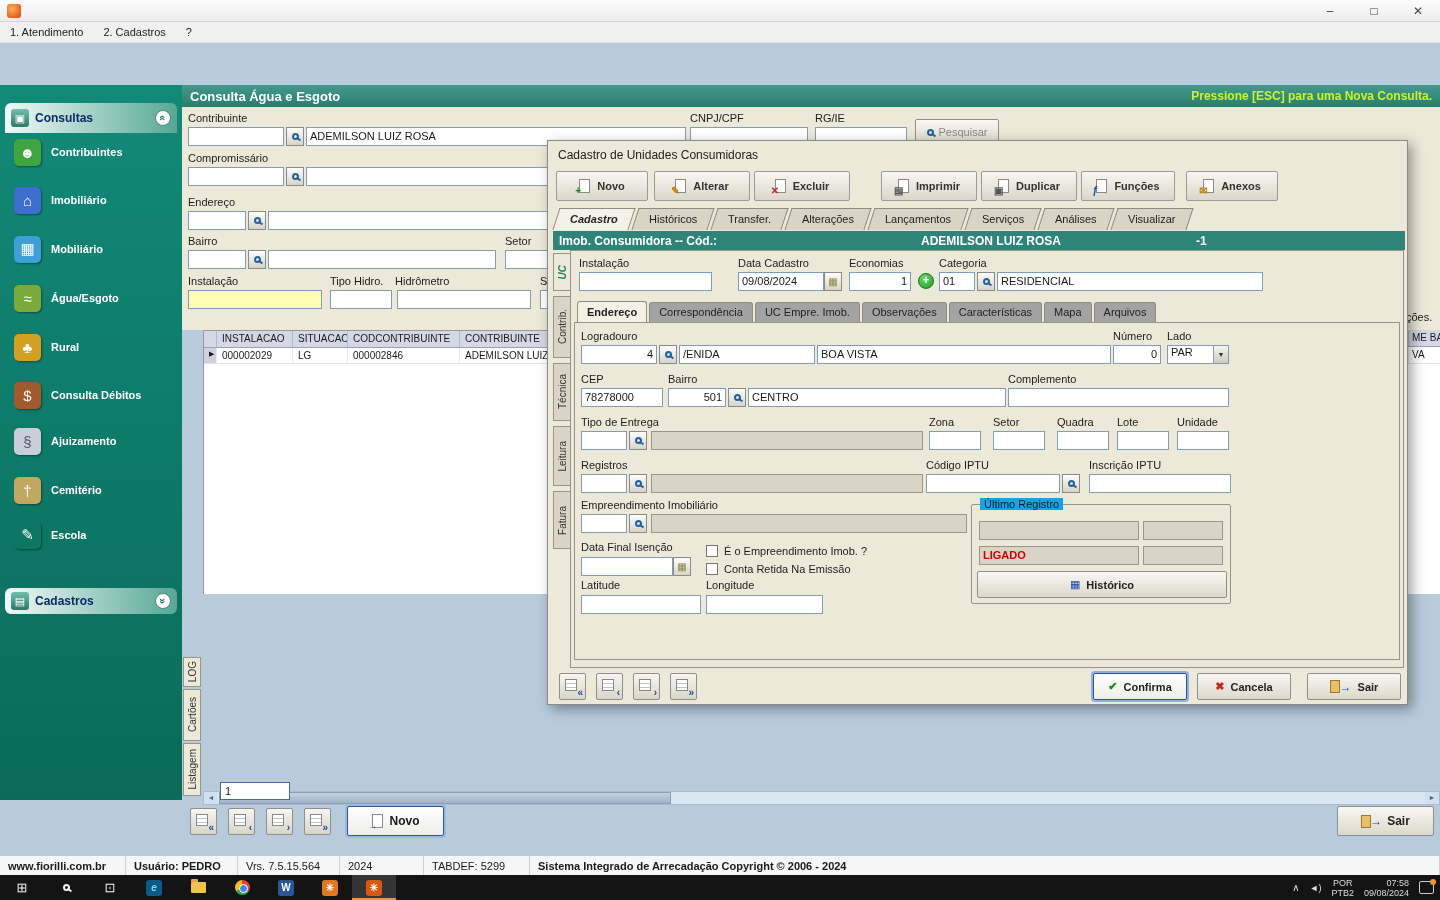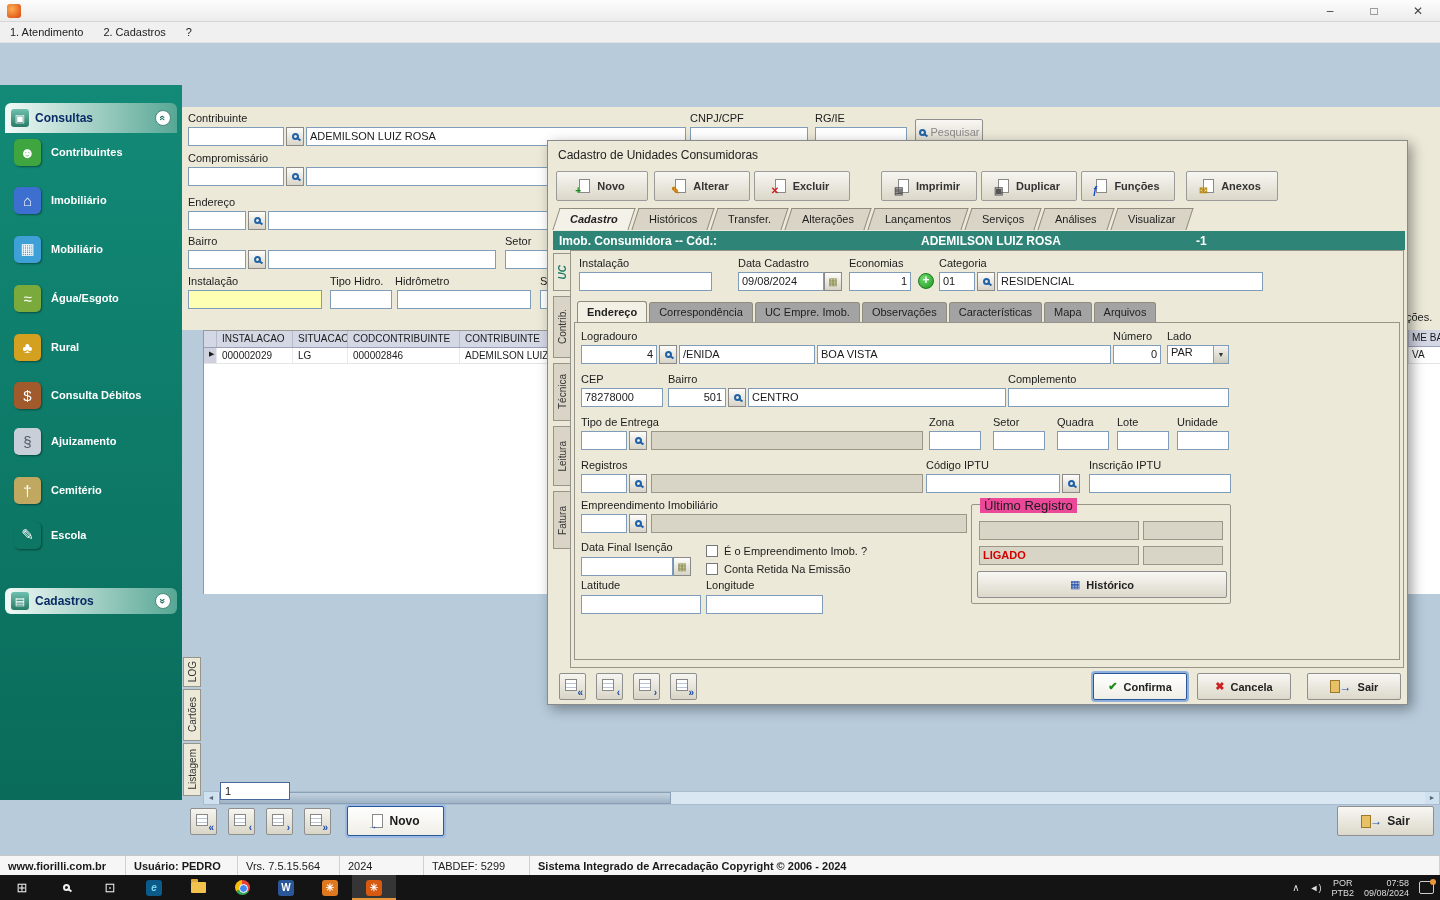--- a/index.html
+++ b/index.html
@@ -89,21 +89,21 @@
   .vtab{position:absolute;left:5px;width:18px;background:#d9d4c5;border:1px solid #97948a;display:flex;align-items:center;justify-content:center;cursor:pointer}
   .vtab span{writing-mode:vertical-rl;transform:rotate(180deg);font-size:10px;color:#333;white-space:nowrap}
   .vtab.active{background:#ece9d8;border-right-color:#ece9d8}
   .vtab.active span{color:#1d7a6a;font-weight:bold;font-style:italic}
   #ucpanel{position:absolute;left:22px;top:109px;width:834px;height:418px;border:1px solid #97948a}
   #itabs{position:absolute;left:29px;top:161px;height:21px;display:flex;gap:2px}
   .itab{border:1px solid #8f8c7d;border-bottom:none;border-radius:3px 3px 0 0;background:#a3a3a3;padding:3px 9px;font-size:11px;color:#222;cursor:pointer}
   .itab.active{background:#f3f1e6;font-weight:bold;position:relative;top:-1px;padding-top:4px}
   #etabbox{position:absolute;left:26px;top:181px;width:826px;height:338px;border:1px solid #97948a}
   .group{position:absolute;border:1px solid #97948a;border-radius:2px}
-  .group .legend{position:absolute;left:8px;top:-7px;background:#ec4899;padding:0 4px;font-size:13px}
+  .group .legend{position:absolute;left:8px;top:-7px;background:#0ea5e9;padding:0 4px;font-size:11px}
   .combo{position:absolute;height:19px;background:#fff;border:1px solid #7f9db9;font-size:11px;padding:0 18px 2px 3px}
   .combo .cbtn{position:absolute;right:0;top:0;width:15px;height:17px;background:linear-gradient(#f4f3ee,#cfccbe);border-left:1px solid #9a9a9a;font-size:7px;text-align:center;line-height:17px;color:#333}
   .fbtn{position:absolute;height:27px;background:linear-gradient(#f8f7f3,#dcd8ca);border:1px solid #8f8f8f;border-radius:2px;display:flex;align-items:center;justify-content:center;gap:6px;font-weight:bold;font-size:11px;color:#222;cursor:pointer}
   .fbtn.focus{background:linear-gradient(#fff,#efeee6);border:1px solid #2b5797;box-shadow:0 0 0 2px #8fb0dd}
   
   #novo-main{position:absolute;left:347px;top:806px;width:97px;height:30px;background:linear-gradient(#fff,#efeee6);border:1px solid #2b5797;box-shadow:0 0 0 2px #9cb9e2;border-radius:2px;display:flex;align-items:center;justify-content:center;gap:7px;font-weight:bold;font-size:12px;cursor:pointer}
   #sair-main{position:absolute;left:1337px;top:806px;width:97px;height:30px}
   .door{width:10px;height:13px;background:#e8c066;border:1px solid #9a7a2a;display:inline-block}
   .exit-arrow{color:#1a4aa8;font-weight:bold;font-size:12px;margin-left:-6px}
   
@@ -196,35 +196,39 @@
   <div class="vtab-main" style="top:657px;height:30px">
       <span>LOG</span>
     </div>
   <div class="vtab-main" style="top:689px;height:52px">
       <span>Cartões</span>
     </div>
   <div class="vtab-main" style="top:743px;height:53px">
       <span>Listagem</span>
     </div>
 
+  <div id="cae-bar">
+    <span class="t">Consulta Água e Esgoto</span>
+    <span class="esc">Pressione [ESC] para uma Nova Consulta.</span>
+  </div>
 
   <div id="form-panel"></div>
 
   <span class="lbl" style="left:188px;top:112px">Contribuinte</span>
   <div class="inp" style="left:188px;top:127px;width:96px"></div>
   <div class="sbtn" style="left:286px;top:127px">
       <span class="mag"></span>
     </div>
   <div class="inp" style="left:306px;top:127px;width:380px">ADEMILSON LUIZ ROSA</div>
 
   <span class="lbl" style="left:690px;top:112px">CNPJ/CPF</span>
   <div class="inp" style="left:690px;top:127px;width:118px"></div>
   <span class="lbl" style="left:815px;top:112px">RG/IE</span>
   <div class="inp" style="left:815px;top:127px;width:92px"></div>
-  <div class="btn" style="left:915px;top:119px;width:68px;height:26px;color:#888">
+  <div class="btn" style="left:915px;top:119px;width:84px;height:26px;color:#888">
     <span class="mag"></span>
     <span>Pesquisar</span>
   </div>
 
   <span class="lbl" style="left:188px;top:152px">Compromissário</span>
   <div class="inp" style="left:188px;top:167px;width:96px"></div>
   <div class="sbtn" style="left:286px;top:167px">
       <span class="mag"></span>
     </div>
   <div class="inp" style="left:306px;top:167px;width:385px"></div>

